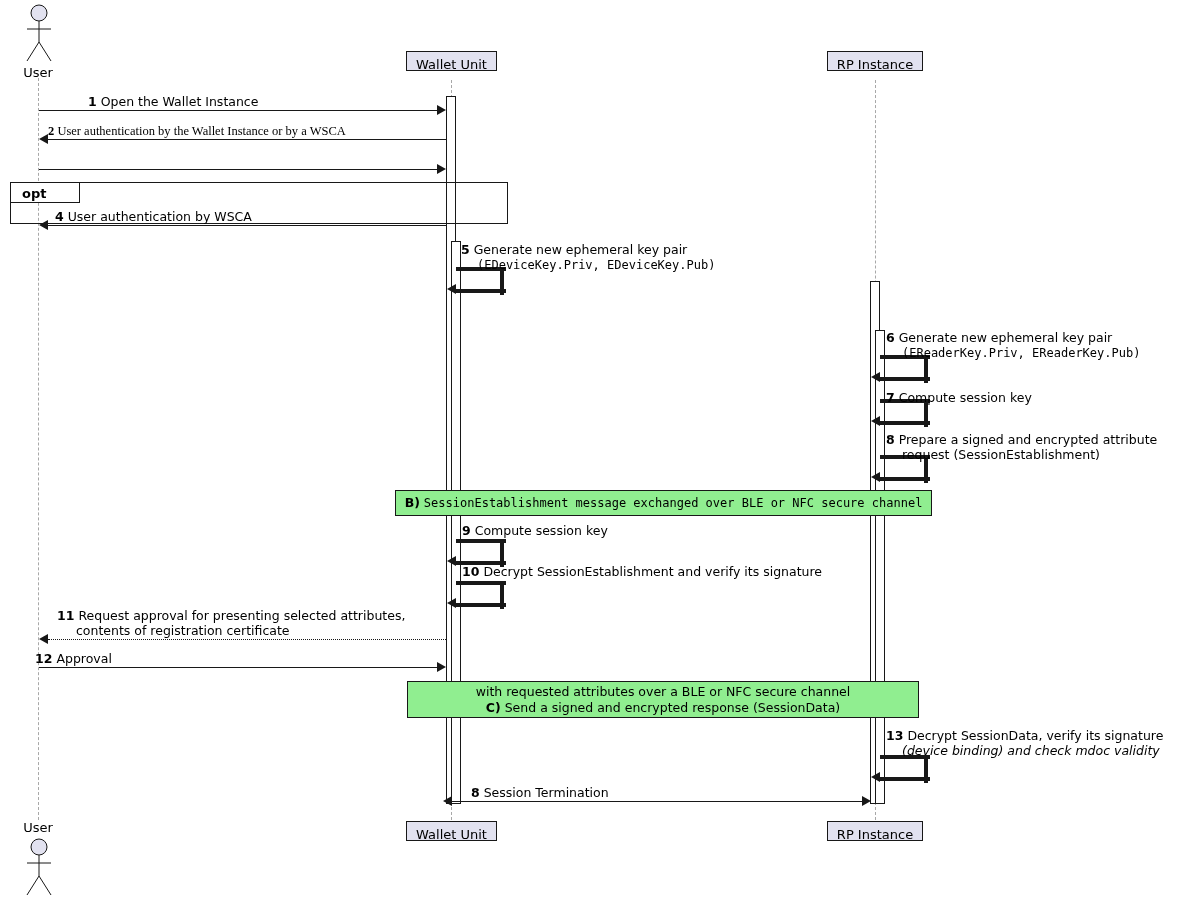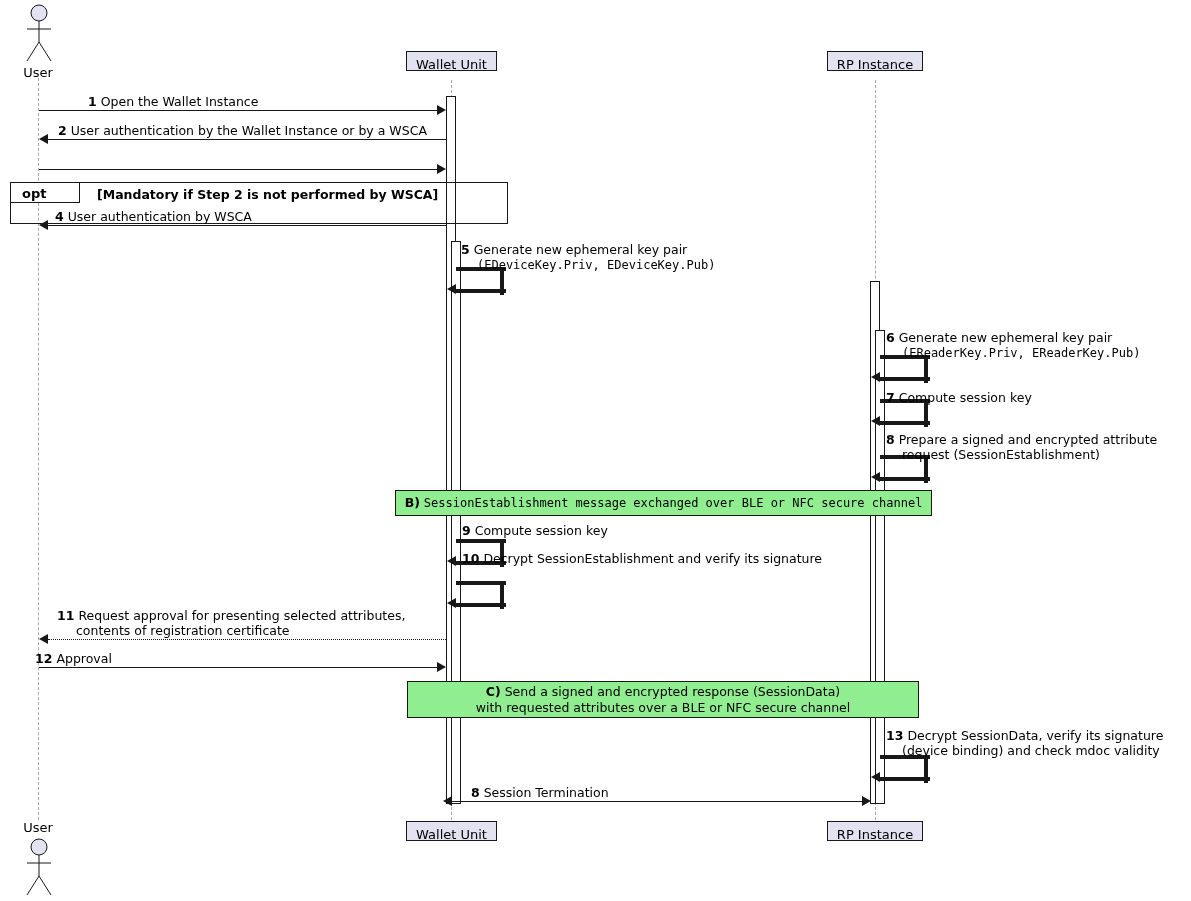--- a/index.html
+++ b/index.html
@@ -172,32 +172,31 @@
 
   <div class="msg-line" style="left:39px; top:110px; width:402px;"></div>
   <div class="arrow-head arrow-right" style="left:437px; top:105px;"></div>
   <div class="msg-label" style="left:40px; top:95px;margin-left:48px;">
     <b>1</b>
     <span>Open the Wallet Instance</span>
   </div>
 
   <div class="msg-line" style="left:48px; top:139px; width:398px;"></div>
   <div class="arrow-head arrow-left" style="left:39px; top:134px;"></div>
-  <div class="msg-label" style="left:58px; top:124px;">
+  <div class="msg-label" style="left:48px; top:124px;font-family:Liberation Serif, serif;">
     <b>2</b>
     <span>User authentication by the Wallet Instance or by a WSCA</span>
   </div>
 
   <div class="msg-line" style="left:39px; top:169px; width:402px;"></div>
   <div class="arrow-head arrow-right" style="left:437px; top:164px;"></div>
 
   <div class="frame" style="left:10px; top:182px; width:498px; height:42px;"></div>
   <div class="frame-tab-shape" style="left:10px; top:182px; width:68px; height:19px; border-left:1px solid #181818; border-top:1px solid #181818;"></div>
   <div class="frame-cond" style="left:22px; top:186px; font-size:13px;">opt</div>
-  <div class="frame-cond" style="left:97px; top:187px;">[Mandatory if Step 2 is not performed by WSCA]</div>
 
   <div class="msg-line" style="left:48px; top:225px; width:398px;"></div>
   <div class="arrow-head arrow-left" style="left:39px; top:220px;"></div>
   <div class="msg-label" style="left:55px; top:210px;">
     <b>4</b>
     <span>User authentication by WSCA</span>
   </div>
 
   <div class="self-msg" style="left:456px; top:267px; width:44px; height:24px;">
     <div class="seg" style="left:0; top:0; width:44px; height:0; border-top-width:1px;"></div>
@@ -266,21 +265,21 @@
     <b>9</b>
     <span>Compute session key</span>
   </div>
 
   <div class="self-msg" style="left:456px; top:581px; width:44px; height:24px;">
     <div class="seg" style="left:0; top:0; width:44px; height:0; border-top-width:1px;"></div>
     <div class="seg" style="left:44px; top:0; width:0; height:22px; border-right-width:1px;"></div>
     <div class="seg" style="left:0; top:22px; width:44px; height:0; border-top-width:1px;"></div>
     <div class="arrow-head arrow-left" style="left:-9px; top:17px;"></div>
   </div>
-  <div class="msg-label" style="left:462px; top:552px;">
+  <div class="msg-label" style="left:462px; top:565px;">
     <b>10</b>
     <span>Decrypt SessionEstablishment and verify its signature</span>
   </div>
 
   <div class="msg-line dotted" style="left:48px; top:639px; width:398px;"></div>
   <div class="arrow-head arrow-left" style="left:39px; top:634px;"></div>
   <div class="msg-label" style="left:57px; top:609px;">
     <b>11</b>
     <span>Request approval for presenting selected attributes,</span>
   </div>
@@ -288,39 +287,39 @@
 
   <div class="msg-line" style="left:39px; top:667px; width:402px;"></div>
   <div class="arrow-head arrow-right" style="left:437px; top:662px;"></div>
   <div class="msg-label" style="left:35px; top:652px;">
     <b>12</b>
     <span>Approval</span>
   </div>
 
   <div class="note-green" style="left:407px; top:681px; width:512px; height:37px;">
     <span style="padding:0 6px; display:block; text-align:center;">
+      <span style="display:block;">with requested attributes over a BLE or NFC secure channel</span>
       <span style="display:block;">
         <b>C)</b>
         <span>Send a signed and encrypted response (SessionData)</span>
       </span>
-      <span style="display:block;">with requested attributes over a BLE or NFC secure channel</span>
     </span>
   </div>
 
   <div class="self-msg" style="left:880px; top:755px; width:44px; height:24px;">
     <div class="seg" style="left:0; top:0; width:44px; height:0; border-top-width:1px;"></div>
     <div class="seg" style="left:44px; top:0; width:0; height:22px; border-right-width:1px;"></div>
     <div class="seg" style="left:0; top:22px; width:44px; height:0; border-top-width:1px;"></div>
     <div class="arrow-head arrow-left" style="left:-9px; top:17px;"></div>
   </div>
   <div class="msg-label" style="left:886px; top:729px;">
     <b>13</b>
     <span>Decrypt SessionData, verify its signature</span>
   </div>
-  <div class="msg-label" style="left:902px; top:744px;">(device binding) and check mdoc validity</div>
+  <div class="msg-label" style="left:902px; top:744px;font-style:italic;">(device binding) and check mdoc validity</div>
 
   <div class="msg-line" style="left:452px; top:801px; width:414px;"></div>
   <div class="arrow-head arrow-right" style="left:862px; top:796px;"></div>
   <div class="arrow-head arrow-left" style="left:443px; top:796px;"></div>
   <div class="msg-label" style="left:471px; top:786px;">
     <b>8</b>
     <span>Session Termination</span>
   </div>
 
 </div>

